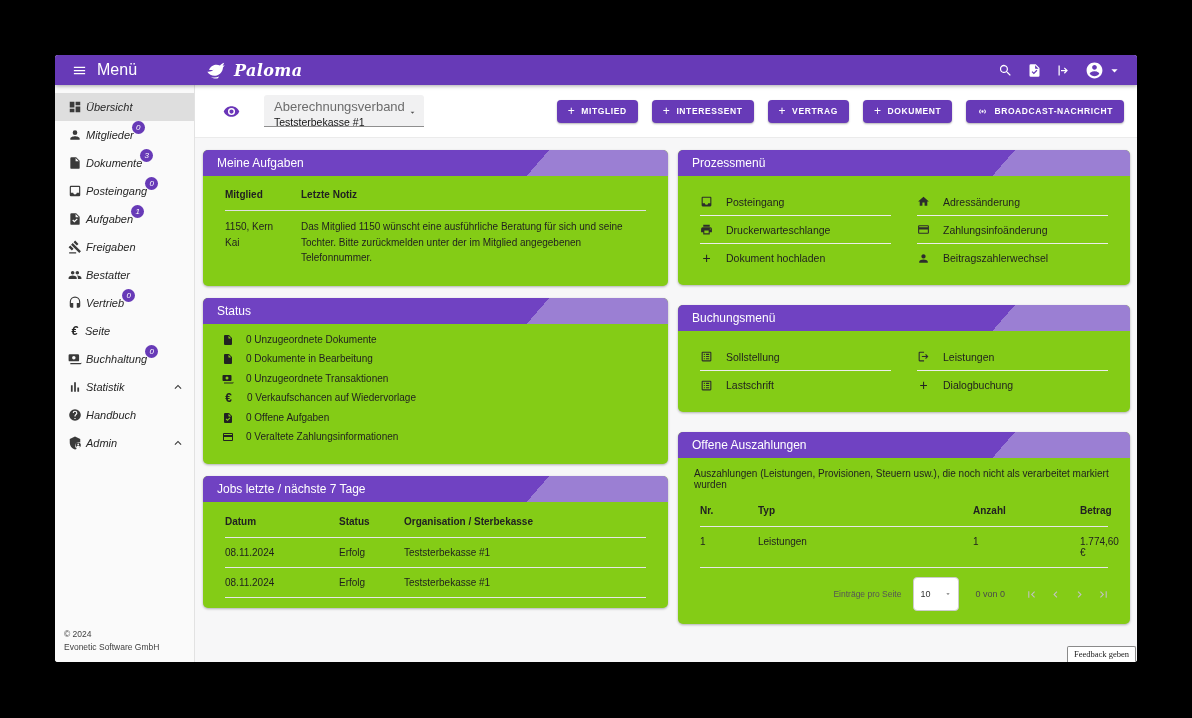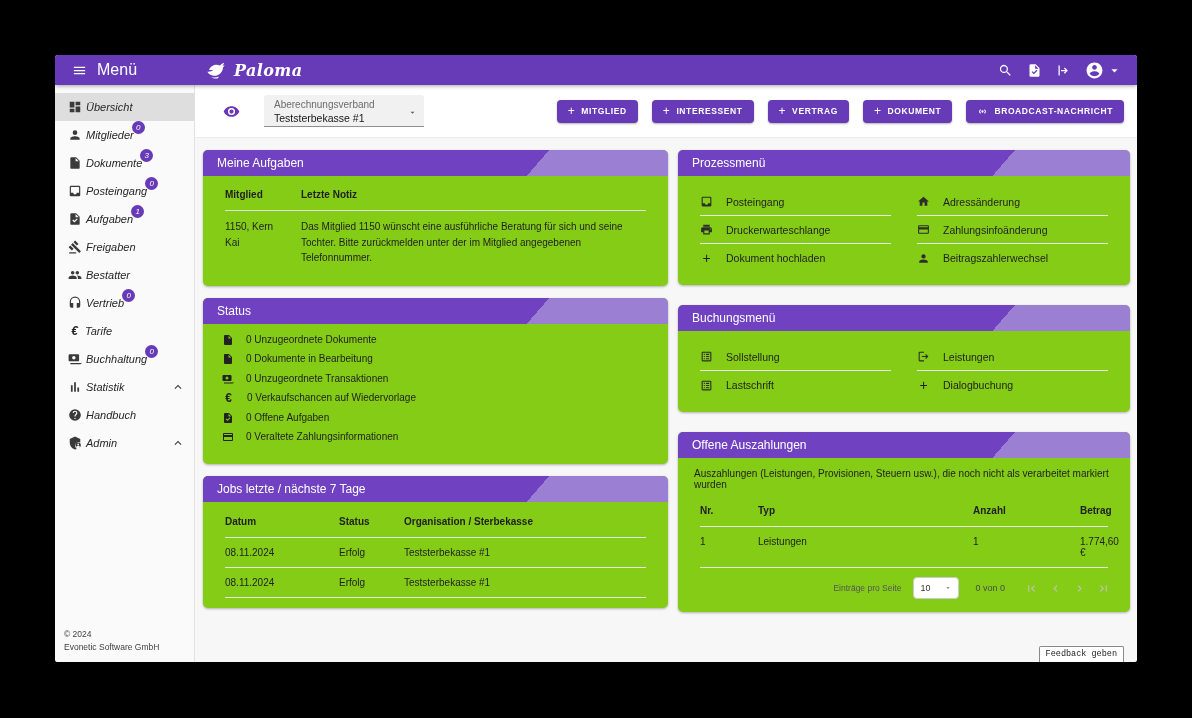--- a/index.html
+++ b/index.html
@@ -35,21 +35,21 @@
   .chev{margin-left:auto;width:10px;height:10px;color:#4a4a4a;}
   .side-footer{position:absolute;left:9px;bottom:9px;font-size:8.5px;color:#3f3f3f;line-height:1.45;}
 
   .main{flex:1;display:flex;flex-direction:column;background:#f7f7f8;min-width:0;position:relative;}
 
   
   .toolbar{flex:0 0 53px;height:53px;background:#fff;border-bottom:1px solid #ebebeb;display:flex;align-items:center;padding-right:13px;}
   .eye-btn{margin-left:28px;background:none;border:none;color:#6a35b8;cursor:pointer;padding:0;display:flex;}
   .eye-btn .ic{width:17px;height:17px;}
   .select-field{margin-left:24px;width:160px;height:32px;background:#f1f1f2;border-bottom:1px solid #8f8f8f;border-radius:3px 3px 0 0;padding:4px 8px 0 10px;position:relative;cursor:pointer;}
-  .select-label{font-size:10px;color:#6c6c6c;}
+  .select-label{font-size:13px;color:#6c6c6c;}
   .select-value{font-size:10.5px;color:#151515;margin-top:2px;}
   .select-caret{position:absolute;right:7px;top:13px;width:9px;height:9px;color:#555;}
   .toolbar-buttons{margin-left:auto;display:flex;gap:14px;align-items:center;}
   .tb-btn{height:23px;background:#673ab7;color:#fff;border:none;border-radius:4px;font-size:8.5px;font-weight:bold;letter-spacing:.6px;display:flex;align-items:center;gap:6px;padding:0 11px;cursor:pointer;box-shadow:0 1px 2px rgba(0,0,0,.3);font-family:inherit;white-space:nowrap;}
   .tb-btn .plus{font-size:12px;font-weight:normal;line-height:1;}
   .tb-btn .ic{width:11px;height:11px;}
 
   
   .content{flex:1;display:flex;gap:10px;padding:12px 7px 20px 8px;align-items:flex-start;overflow:hidden;}
   .col-left{flex:0 0 465px;width:465px;display:flex;flex-direction:column;gap:12px;}
@@ -76,28 +76,28 @@
   .txt-ic{font-size:12px;font-weight:bold;color:#222;width:13px;text-align:center;line-height:1;}
 
   .menu-grid{display:grid;grid-template-columns:1fr 1fr;column-gap:26px;padding:12px 22px 13px;}
   .menu-cell{display:flex;align-items:center;gap:13px;height:28px;font-size:10.5px;color:#1f1f1f;border-bottom:1px solid #ececec;cursor:pointer;}
   .menu-cell:nth-last-child(-n+2){border-bottom:none;}
   .menu-cell .ic{width:13px;height:13px;color:#2d2d2d;flex:0 0 13px;}
   .menu-cell .txt-ic{font-size:14px;font-weight:normal;}
 
   .aus-desc{padding:10px 16px 2px;font-size:10px;color:#1f1f1f;}
   .pagination{display:flex;align-items:center;justify-content:flex-end;padding:9px 20px 13px;font-size:8.5px;color:#555;}
-  .page-select{width:46px;height:22px;border:1px solid #ccc;border-radius:4px;display:flex;align-items:center;justify-content:space-between;padding:0 6px;color:#333;font-size:9px;margin:0 16px 0 12px;cursor:pointer;background:#fff;}
+  .page-select{width:46px;height:34px;border:1px solid #ccc;border-radius:4px;display:flex;align-items:center;justify-content:space-between;padding:0 6px;color:#333;font-size:9px;margin:0 16px 0 12px;cursor:pointer;background:#fff;}
   .page-select .ic{width:8px;height:8px;color:#777;}
   .page-range{color:#4a4a4a;font-size:9px;}
   .pager{display:flex;align-items:center;gap:11px;margin-left:20px;}
   .pg-btn{background:none;border:none;padding:0;color:#c2c2c2;cursor:default;display:flex;}
   .pg-btn .ic{width:13px;height:13px;}
 
-  .feedback{position:absolute;right:13px;bottom:0;background:#fff;border:1px solid #8a8a8a;border-bottom:none;border-radius:2px 2px 0 0;font-size:8.5px;color:#222;padding:2px 6px 3px;font-family:Liberation Mono, monospace;cursor:pointer;}
+  .feedback{position:absolute;right:1px;bottom:0;background:#fff;border:1px solid #8a8a8a;border-bottom:none;border-radius:2px 2px 0 0;font-size:8.5px;color:#222;padding:2px 6px 3px;font-family:Liberation Serif, serif;cursor:pointer;}
 </style>
 </head>
 <body>
 
 <svg width="0" height="0" style="position:absolute">
   <defs>
     <symbol id="i-menu" viewBox="0 0 24 24">
         <path d="M3 6h18v2H3zM3 11h18v2H3zM3 16h18v2H3z"></path>
       </symbol>
     <symbol id="i-dove" viewBox="0 0 24 24">
@@ -278,21 +278,21 @@
         <span class="si-label">Bestatter</span>
       </div>
       <div class="side-item">
         <svg class="ic">
             <use href="#i-headset"></use>
           </svg>
         <span class="si-label"><span>Vertrieb</span><span class="badge">0</span></span>
       </div>
       <div class="side-item">
         <span class="txt-ic">€</span>
-        <span class="si-label">Tarife</span>
+        <span class="si-label">Seite</span>
       </div>
       <div class="side-item">
         <svg class="ic">
             <use href="#i-payments"></use>
           </svg>
         <span class="si-label"><span>Buchhaltung</span><span class="badge">0</span></span>
       </div>
       <div class="side-item">
         <svg class="ic">
             <use href="#i-chart"></use>

